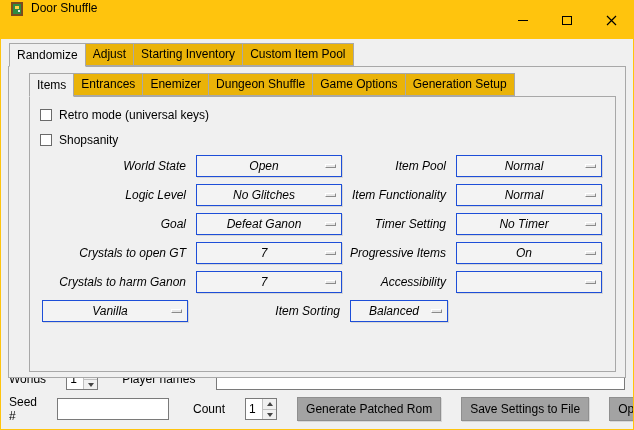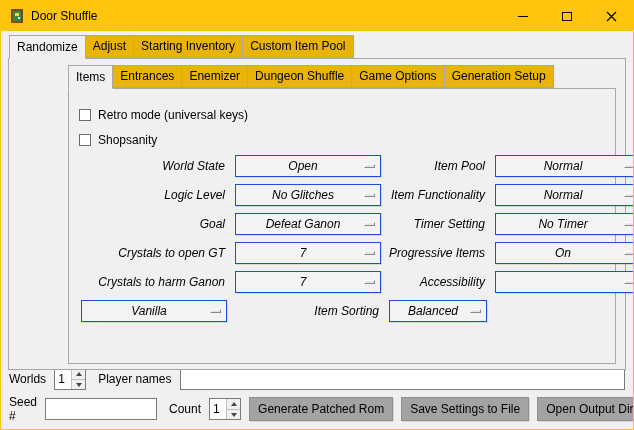--- a/index.html
+++ b/index.html
@@ -4,45 +4,45 @@
 <style>
   * { box-sizing: border-box; }
   html,body { margin:0; padding:0; background:#ffffff; }
   .window {
     width:634px; height:430px; position:relative; overflow:hidden;
     background:#f0f0f0; color:#000;
     font-family:"Liberation Sans", sans-serif; font-size:12px;
     border:1px solid #ffc40d;
   }
   
-  .titlebar { height:30px; background:#ffc40d; display:flex; align-items:center; }
+  .titlebar { height:38px; background:#ffc40d; display:flex; align-items:flex-start; }
   .app-icon { width:16px; height:16px; margin:0 6px 0 8px; flex:0 0 auto; }
   .title-text { white-space:nowrap; }
   .caption-buttons { margin-left:auto; display:flex; height:100%; }
   .caption-btn { width:44px; height:100%; display:flex; align-items:center; justify-content:center; }
   .min-glyph { width:10px; height:1px; background:#000; display:block; }
   .max-glyph { width:10px; height:9px; border:1px solid #000; display:block; }
   
   .tabbar { display:flex; position:relative; z-index:2; align-items:flex-end; }
   .main-tabbar { margin:4px 0 0 8px; }
   .sub-tabbar { margin:6px 0 0 20px; }
   .tab {
     background:#eab308; border:1px solid #a8a8a8; padding:3px 7px 4px;
     white-space:nowrap; position:relative;
   }
   .tab + .tab { margin-left:-1px; }
   .tab.active {
     background:#f0f0f0; border-bottom:1px solid #f0f0f0;
     margin-bottom:-1px; padding-top:4px; z-index:3;
   }
-  .main-panel { margin:0 7px; border:1px solid #a8a8a8; height:312px; background:#f0f0f0; position:relative; z-index:1;padding-left:39px; }
+  .main-panel { margin:0 7px; border:1px solid #a8a8a8; height:312px; background:#f0f0f0; position:relative; z-index:1; }
   .sub-panel { margin:0 9px 0 20px; border:1px solid #a8a8a8; height:276px; background:#f0f0f0; }
   
   .checkbox-row { display:flex; align-items:center; margin-left:10px; height:18px; }
-  .checkbox-row.first { margin-top:17px; }
+  .checkbox-row.first { margin-top:9px; }
   .checkbox-row.second { margin-top:7px; }
   .checkbox { width:12px; height:12px; background:#fff; border:1px solid #6a6a6a; margin-right:7px; flex:0 0 auto; }
   
   .settings-grid {
     display:grid; grid-template-columns:146px 146px 1fr 146px;
     column-gap:8px; row-gap:7px; align-items:center;
     margin:6px 16px 0 12px;
     font-style:italic;
   }
   .setting-label { text-align:right; padding-right:2px; white-space:nowrap; }
@@ -53,21 +53,21 @@
   }
   .dd-value { white-space:nowrap; padding-right:10px; }
   .dd-ind {
     position:absolute; right:5px; top:8px; width:11px; height:4px;
     background:#e6e6e6;
     border-top:1px solid #fff; border-left:1px solid #fff;
     border-right:1px solid #8a8a8a; border-bottom:1px solid #8a8a8a;
   }
   
   .bottom-area { position:absolute; left:8px; right:8px; bottom:6px; }
-  .bottom-row { display:flex; align-items:center; gap:8px; }
+  .bottom-row { display:flex; align-items:center; gap:20px; }
   .bottom-row + .bottom-row { margin-top:5px; }
   .text-input { height:22px; border:1px solid #7a7a7a; background:#fff; padding:0 3px; font:inherit; }
   .grow { flex:1 1 auto; }
   .seed-input { width:112px; }
   .gap-left { margin-left:4px; }
   .spinbox { display:flex; height:22px; border:1px solid #7a7a7a; background:#fff; }
   .spin-input { width:16px; border:none; outline:none; font:inherit; padding:0 0 0 3px; background:#fff; }
   .spin-arrows { width:14px; display:flex; flex-direction:column; border-left:1px solid #c0c0c0; }
   .spin-btn { flex:1 1 50%; background:#f0f0f0; display:flex; align-items:center; justify-content:center; }
   .spin-btn + .spin-btn { border-top:1px solid #c0c0c0; }

